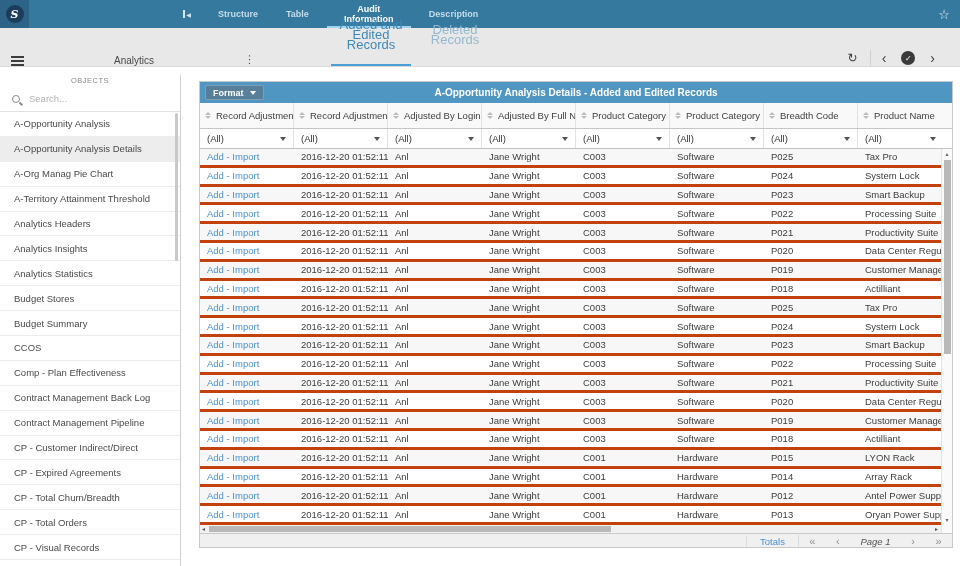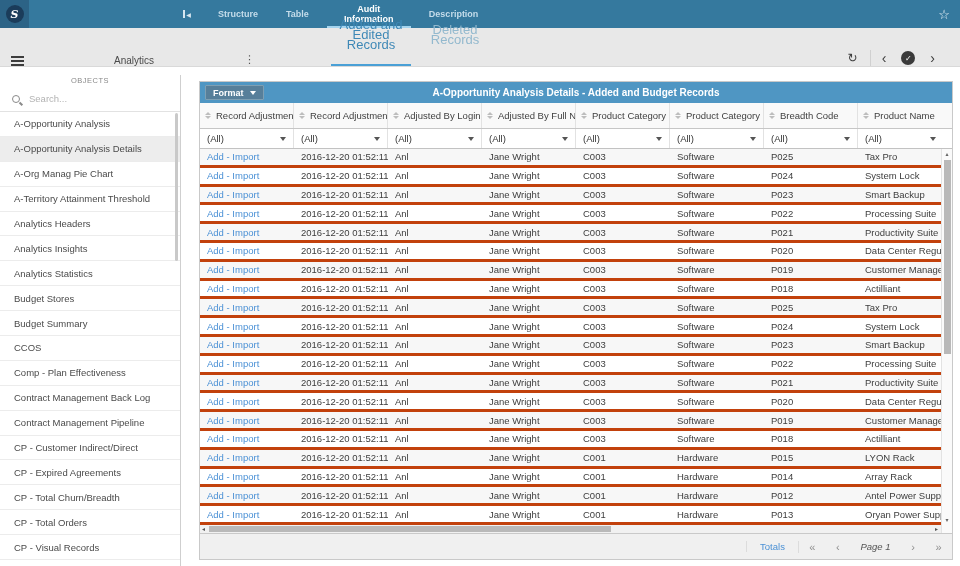--- a/index.html
+++ b/index.html
@@ -115,22 +115,22 @@
   .vscroll .arr.bot { bottom:0; }
   .vthumb { position:absolute; left:2px; width:7px; top:11px; height:194px; background:#b9b9b9; }
 
   .hscroll { height:8px; position:relative; background:#f1f1f1; }
   .hscroll .arr { position:absolute; top:0; font-size:6px; color:#555; line-height:8px; }
   .hscroll .arr.left { left:2px; }
   .hscroll .arr.right { right:14px; }
   .hthumb { position:absolute; left:9px; top:1px; width:402px; height:6px; background:#b9b9b9; }
   .hcorner { position:absolute; right:0; top:0; width:11px; height:8px; background:#fafafa; border-left:1px solid #e3e3e3; }
 
-  .tfooter { height:26px; background:#f0f0f0; border-top:1px solid #c9c9c9; display:flex;
-             justify-content:flex-end; align-items:center; font-size:9.5px; }
+  .tfooter { height:14px; background:#f0f0f0; border-top:1px solid #c9c9c9; display:flex;
+             justify-content:flex-end; align-items:flex-end; font-size:9.5px; }
   .totals-cell { width:52px; display:flex; align-items:center; justify-content:center; color:#4a90d5;
                  border-left:1px solid #dcdcdc; }
   .pager { width:154px; border-left:1px solid #dcdcdc; display:flex; align-items:center;
            justify-content:space-around; color:#8f8f8f; }
   .pager .pg-label { color:#555;font-style:italic; }
   .pager .pbtn { font-size:11px; }
 </style>
 </head>
 <body>
 
@@ -233,21 +233,21 @@
     </div>
 
     <div class="main">
       <div class="table-card">
 
         <div class="title-bar">
           <div class="format-btn">
             <span>Format</span>
             <span class="caret-down-w"></span>
           </div>
-          <div class="table-title">A-Opportunity Analysis Details - Added and Budget Records</div>
+          <div class="table-title">A-Opportunity Analysis Details - Added and Edited Records</div>
         </div>
 
         <div class="grid ghead">
             <div class="hcell">
               <span class="sort-icon">
                 <b class="up"></b>
                 <b class="dn"></b>
               </span>
               <span>Record Adjustment T...</span>
             </div>

